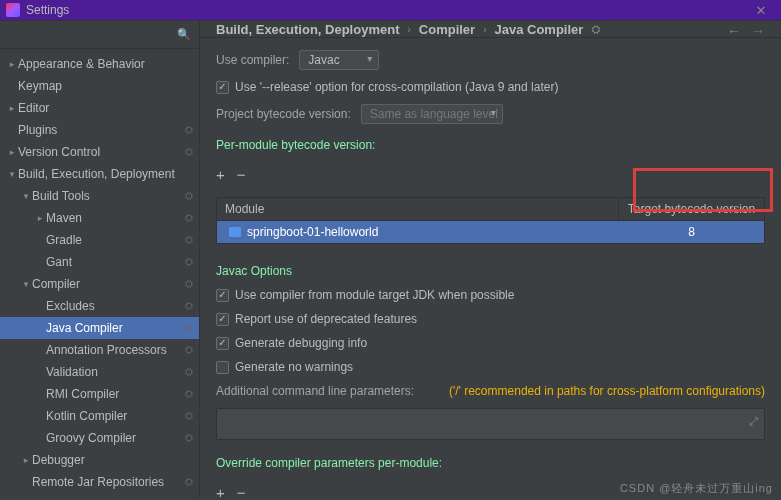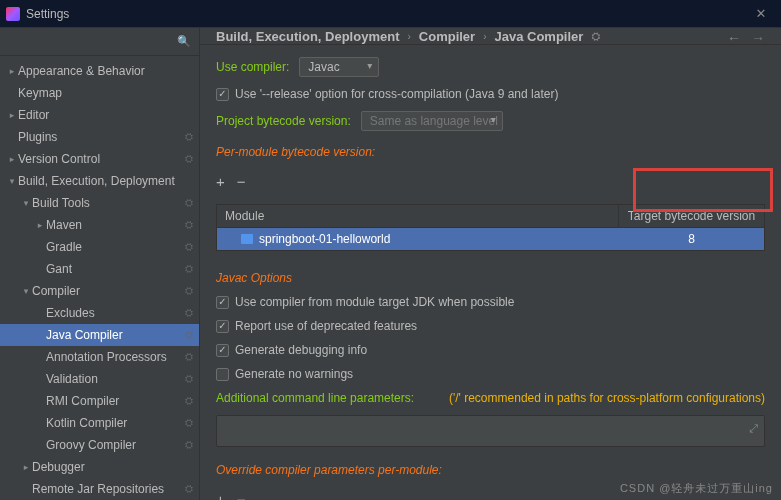--- a/index.html
+++ b/index.html
@@ -1,17 +1,17 @@
 <!DOCTYPE html>
 <html><head>
 <meta charset="utf-8">
 <style>
 * { margin:0; padding:0; box-sizing:border-box; font-family:"Segoe UI",Arial,sans-serif; }
 body { background:#3c3f41; color:#bbbbbb; font-size:12px; width:781px; height:500px; overflow:hidden; position:relative; }
-.titlebar { height:28px; background:#0f172a; border-bottom:1px solid #323232; display:flex; align-items:center; padding:0 6px; }
+.titlebar { height:21px; background:#4c1d95; border-bottom:1px solid #323232; display:flex; align-items:center; padding:0 6px; }
 .titlebar .ico { width:14px; height:14px; background:linear-gradient(135deg,#fe315d,#a259ff,#6b57ff); border-radius:2px; margin-right:6px; }
 .titlebar .ttl { flex:1; color:#bbb; }
 .titlebar .wbtn { width:28px; text-align:center; color:#888; font-size:13px; cursor:pointer; }
 .body { display:flex; height:476px; }
 .sidebar { width:200px; background:#3c3f41; border-right:1px solid #323232; display:flex; flex-direction:column; }
 .search { height:28px; border-bottom:1px solid #323232; display:flex; align-items:center; padding:0 8px; }
 .search input { flex:1; background:transparent; border:none; color:#bbb; outline:none; font-size:12px; }
 .tree { flex:1; overflow:auto; padding-top:4px; }
 .node { display:flex; align-items:center; height:22px; padding-right:6px; cursor:pointer; }
 .node .chev { width:12px; display:inline-block; text-align:center; color:#888; font-size:9px; }
@@ -20,37 +20,37 @@
 .node.sel { background:#4b6eaf; color:#fff; }
 .d0{padding-left:6px}.d1{padding-left:20px}.d2{padding-left:34px}
 .main { flex:1; display:flex; flex-direction:column; background:#3c3f41; overflow:auto; }
 .crumbs { height:34px; display:flex; align-items:center; padding:0 16px; gap:8px; border-bottom:1px solid #323232; }
 .crumbs .c { color:#bbb; font-weight:bold; font-size:13px; }
 .crumbs .sep { color:#888; font-size:10px; }
 .crumbs .rst { color:#888; font-size:11px; }
 .nav { margin-left:auto; display:flex; gap:10px; color:#888; font-size:14px; }
 .content { padding:12px 16px; display:flex; flex-direction:column; gap:10px; }
 .row { display:flex; align-items:center; gap:10px; }
-.lblf { color:#84cc16; }
+.lblf { color:#a3a3a3; }
 .select { background:#45494a; border:1px solid #5e6060; padding:2px 4px 2px 8px; border-radius:2px; position:relative; color:#bbb; min-width:80px; }
 .select:after { content:"▾"; position:absolute; right:6px; top:2px; color:#999; font-size:10px; }
 .chk { display:flex; align-items:center; gap:6px; }
 .chk .box { width:13px; height:13px; border:1px solid #6e6e6e; background:#43494a; border-radius:2px; display:flex; align-items:center; justify-content:center; }
 .chk .box.on:after { content:"✓"; color:#bbb; font-size:10px; line-height:1; }
-.sect { color:#f97316; margin-top:4px;font-style:italic; }
+.sect { color:#86efac; margin-top:4px; }
 .tbar { display:flex; gap:12px; padding:4px 0; }
 .tbar span { color:#bbb; font-size:15px; cursor:pointer; }
 .table { border:1px solid #323232; }
 .thead { display:flex; background:#3c3f41; border-bottom:1px solid #313335; }
 .th { padding:4px 8px; color:#bbb; font-size:12px; }
 .th1 { flex:1; border-right:1px solid #313335; }
 .th2 { width:145px; text-align:center; }
 .trow { display:flex; }
 .trow.sel { background:#4b6eaf; color:#fff; }
-.td1 { flex:1; padding:4px 24px; display:flex; align-items:center; gap:6px; }
+.td1 { flex:1; padding:4px 12px; display:flex; align-items:center; gap:6px; }
 .td2 { width:145px; padding:4px 8px; text-align:center; }
 .modico { width:12px; height:10px; background:#5394ec; border-radius:1px; display:inline-block; }
 .hl { position:absolute; border:3px solid #d9413c; pointer-events:none; }
 .txtarea { background:#45494a; border:1px solid #323232; height:32px; border-radius:2px; position:relative; }
 .txtarea .exp { position:absolute; right:6px; top:6px; color:#8a8a8a; font-size:11px; }
 .hint { color:#eab308; }
 .watermark { position:absolute; right:8px; bottom:4px; color:#888; font-size:11px; letter-spacing:1px; }
 .dim{color:#777}
 </style>
 </head>

